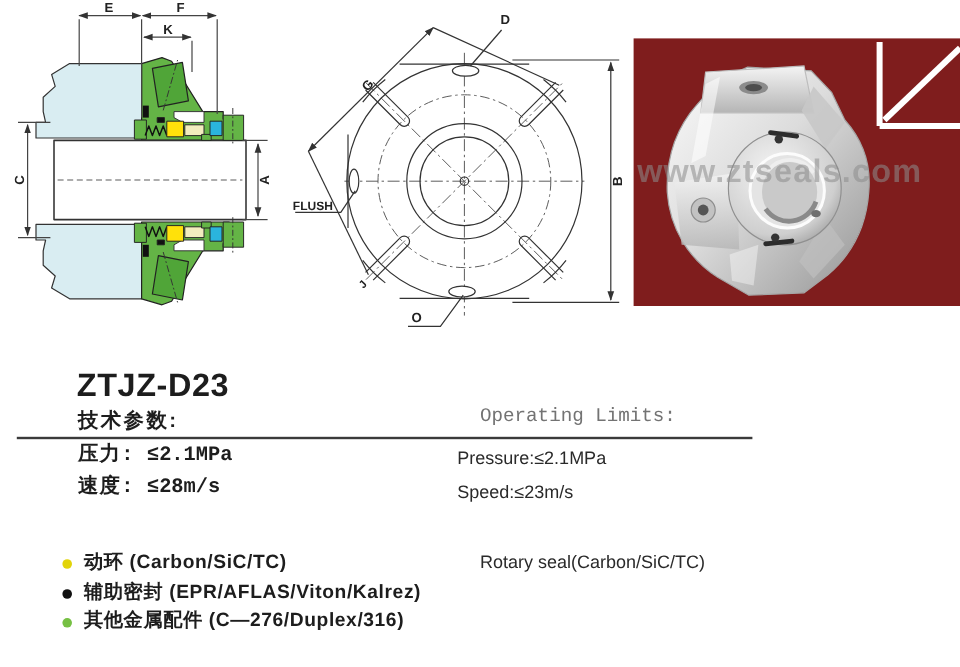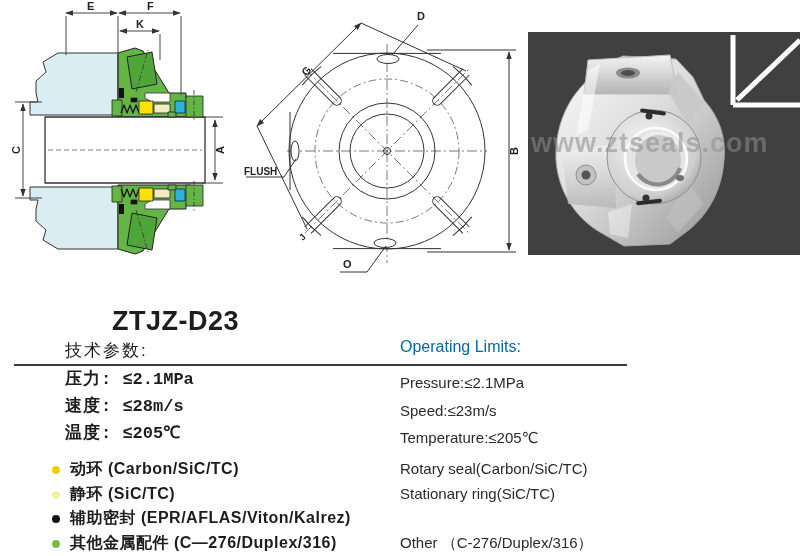--- a/index.html
+++ b/index.html
@@ -5,28 +5,28 @@
   html,body{margin:0;padding:0;background:#fff;}
   .page{position:relative;width:800px;height:556px;background:#fff;overflow:hidden;
         font-family:"Liberation Sans","DejaVu Sans",sans-serif;color:#1d1d1d;}
   
   #tech-drawings{position:absolute;left:0;top:0;}
   
   .photo{position:absolute;left:528px;top:32px;width:272px;height:223px;}
   .watermark{position:absolute;left:3px;top:96px;width:100%;font-size:27px;font-weight:bold;
              color:#8d8d8d;opacity:.55;letter-spacing:1px;white-space:nowrap;}
   
-  .model-title{position:absolute;left:64px;top:306px;font-size:27px;font-weight:800;letter-spacing:.5px;margin-left:48px;}
-  .cn-header{position:absolute;left:65px;top:339px;font-size:17px;font-weight:normal;letter-spacing:2px;}
-  .en-header{position:absolute;left:400px;top:338px;font-size:16px;color:#0369a1;}
+  .model-title{position:absolute;left:64px;top:306px;font-size:27px;font-weight:800;letter-spacing:.5px;}
+  .cn-header{position:absolute;left:65px;top:339px;font-size:17px;font-weight:bold;letter-spacing:2px;}
+  .en-header{position:absolute;left:400px;top:338px;font-size:16px;color:#737373;font-family:Liberation Mono, monospace;}
   .rule{position:absolute;left:14px;top:364px;width:613px;height:0;border-top:2px solid #3a3a3a;}
   .cn-specs{position:absolute;left:65px;top:366px;font-size:17px;font-weight:bold;font-family:Liberation Mono, monospace;}
   .cn-specs .row{height:27px;line-height:27px;}
   .cn-label{display:inline-block;min-width:46px;letter-spacing:1px;}
-  .en-specs{position:absolute;left:400px;top:369px;font-size:15px;color:#2a2a2a;}
+  .en-specs{position:absolute;left:381px;top:369px;font-size:15px;color:#2a2a2a;}
   .en-specs .row{height:27.5px;line-height:27.5px;}
   .materials{position:absolute;left:0;top:457px;width:800px;}
   .materials .row{position:relative;height:24.6px;line-height:24.6px;}
   .bullet{position:absolute;left:52px;top:9px;width:8px;height:8px;border-radius:50%;}
   .mat-cn{position:absolute;left:70px;font-size:16px;font-weight:bold;letter-spacing:.5px;white-space:nowrap;}
   .mat-en{position:absolute;left:400px;font-size:15px;color:#2a2a2a;white-space:nowrap;}
   svg text{font-family:"Liberation Sans","DejaVu Sans",sans-serif;}
 </style>
 </head>
 <body>
@@ -151,21 +151,21 @@
         <text x="417" y="20">D</text>
         <text transform="rotate(-50 306 71)" x="302" y="75">G</text>
         <text transform="rotate(-90 514 151)" x="510" y="155">B</text>
         <text x="343" y="268">O</text>
         <text transform="rotate(-48 302 236)" x="299" y="240" font-size="9">J</text>
         <text x="244" y="175" font-size="10">FLUSH</text>
       </g>
     </g>
   </svg>
 
-  <div class="photo" style="background: #404040;">
+  <div class="photo" style="background: #7f1d1d;">
     <svg width="272" height="223" viewBox="0 0 272 223">
       <defs>
         <linearGradient id="m1" x1="0" y1="0" x2="1" y2="1">
           <stop offset="0" stop-color="#fbfbfb"></stop>
             <stop offset=".45" stop-color="#dcdcdc"></stop>
           <stop offset="1" stop-color="#949494"></stop>
         </linearGradient>
         <linearGradient id="m2" x1="0" y1="0" x2="0" y2="1">
           <stop offset="0" stop-color="#f4f4f4"></stop>
             <stop offset="1" stop-color="#b5b5b5"></stop>
@@ -222,47 +222,36 @@
 
   <div class="cn-specs">
     <div class="row">
       <span class="cn-label">压力:</span>
       <span>≤2.1MPa</span>
     </div>
     <div class="row">
       <span class="cn-label">速度:</span>
       <span>≤28m/s</span>
     </div>
-    <div class="row">
-      <span class="cn-label">温度:</span>
-      <span>≤205℃</span>
-    </div>
   </div>
 
   <div class="en-specs">
     <div class="row">Pressure:≤2.1MPa</div>
     <div class="row">Speed:≤23m/s</div>
-    <div class="row">Temperature:≤205℃</div>
   </div>
 
   <div class="materials">
     <div class="row">
       <span class="bullet" style="background: rgb(226, 212, 9);"></span>
       <span class="mat-cn">动环 (Carbon/SiC/TC)</span>
       <span class="mat-en">Rotary seal(Carbon/SiC/TC)</span>
     </div>
     <div class="row">
-      <span class="bullet" style="background: rgb(242, 239, 164);"></span>
-      <span class="mat-cn">静环 (SiC/TC)</span>
-      <span class="mat-en">Stationary ring(SiC/TC)</span>
-    </div>
-    <div class="row">
       <span class="bullet" style="background: rgb(17, 17, 17);"></span>
       <span class="mat-cn">辅助密封 (EPR/AFLAS/Viton/Kalrez)</span>
     </div>
     <div class="row">
       <span class="bullet" style="background: rgb(118, 192, 67);"></span>
       <span class="mat-cn">其他金属配件 (C—276/Duplex/316)</span>
-      <span class="mat-en">Other （C-276/Duplex/316）</span>
     </div>
   </div>
 
 </div>
 
 </body></html>

